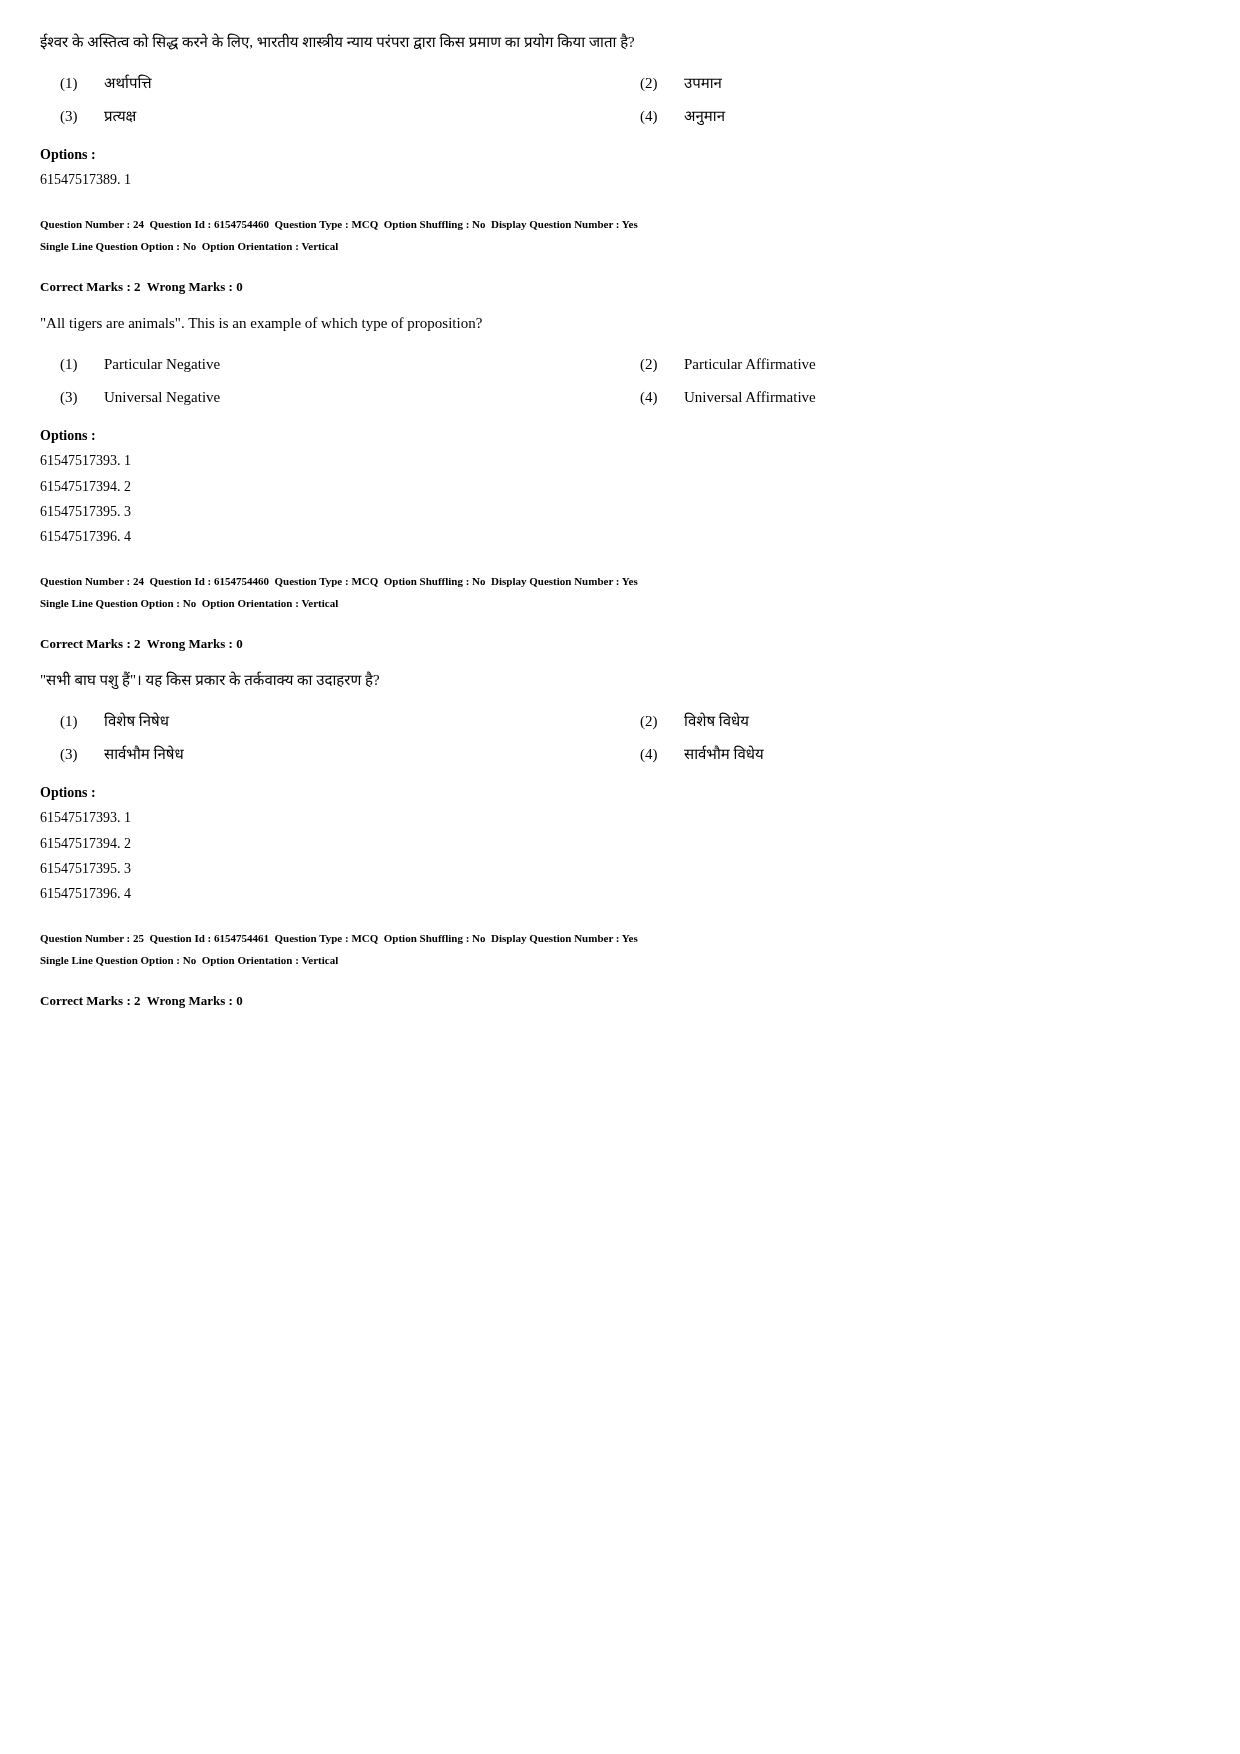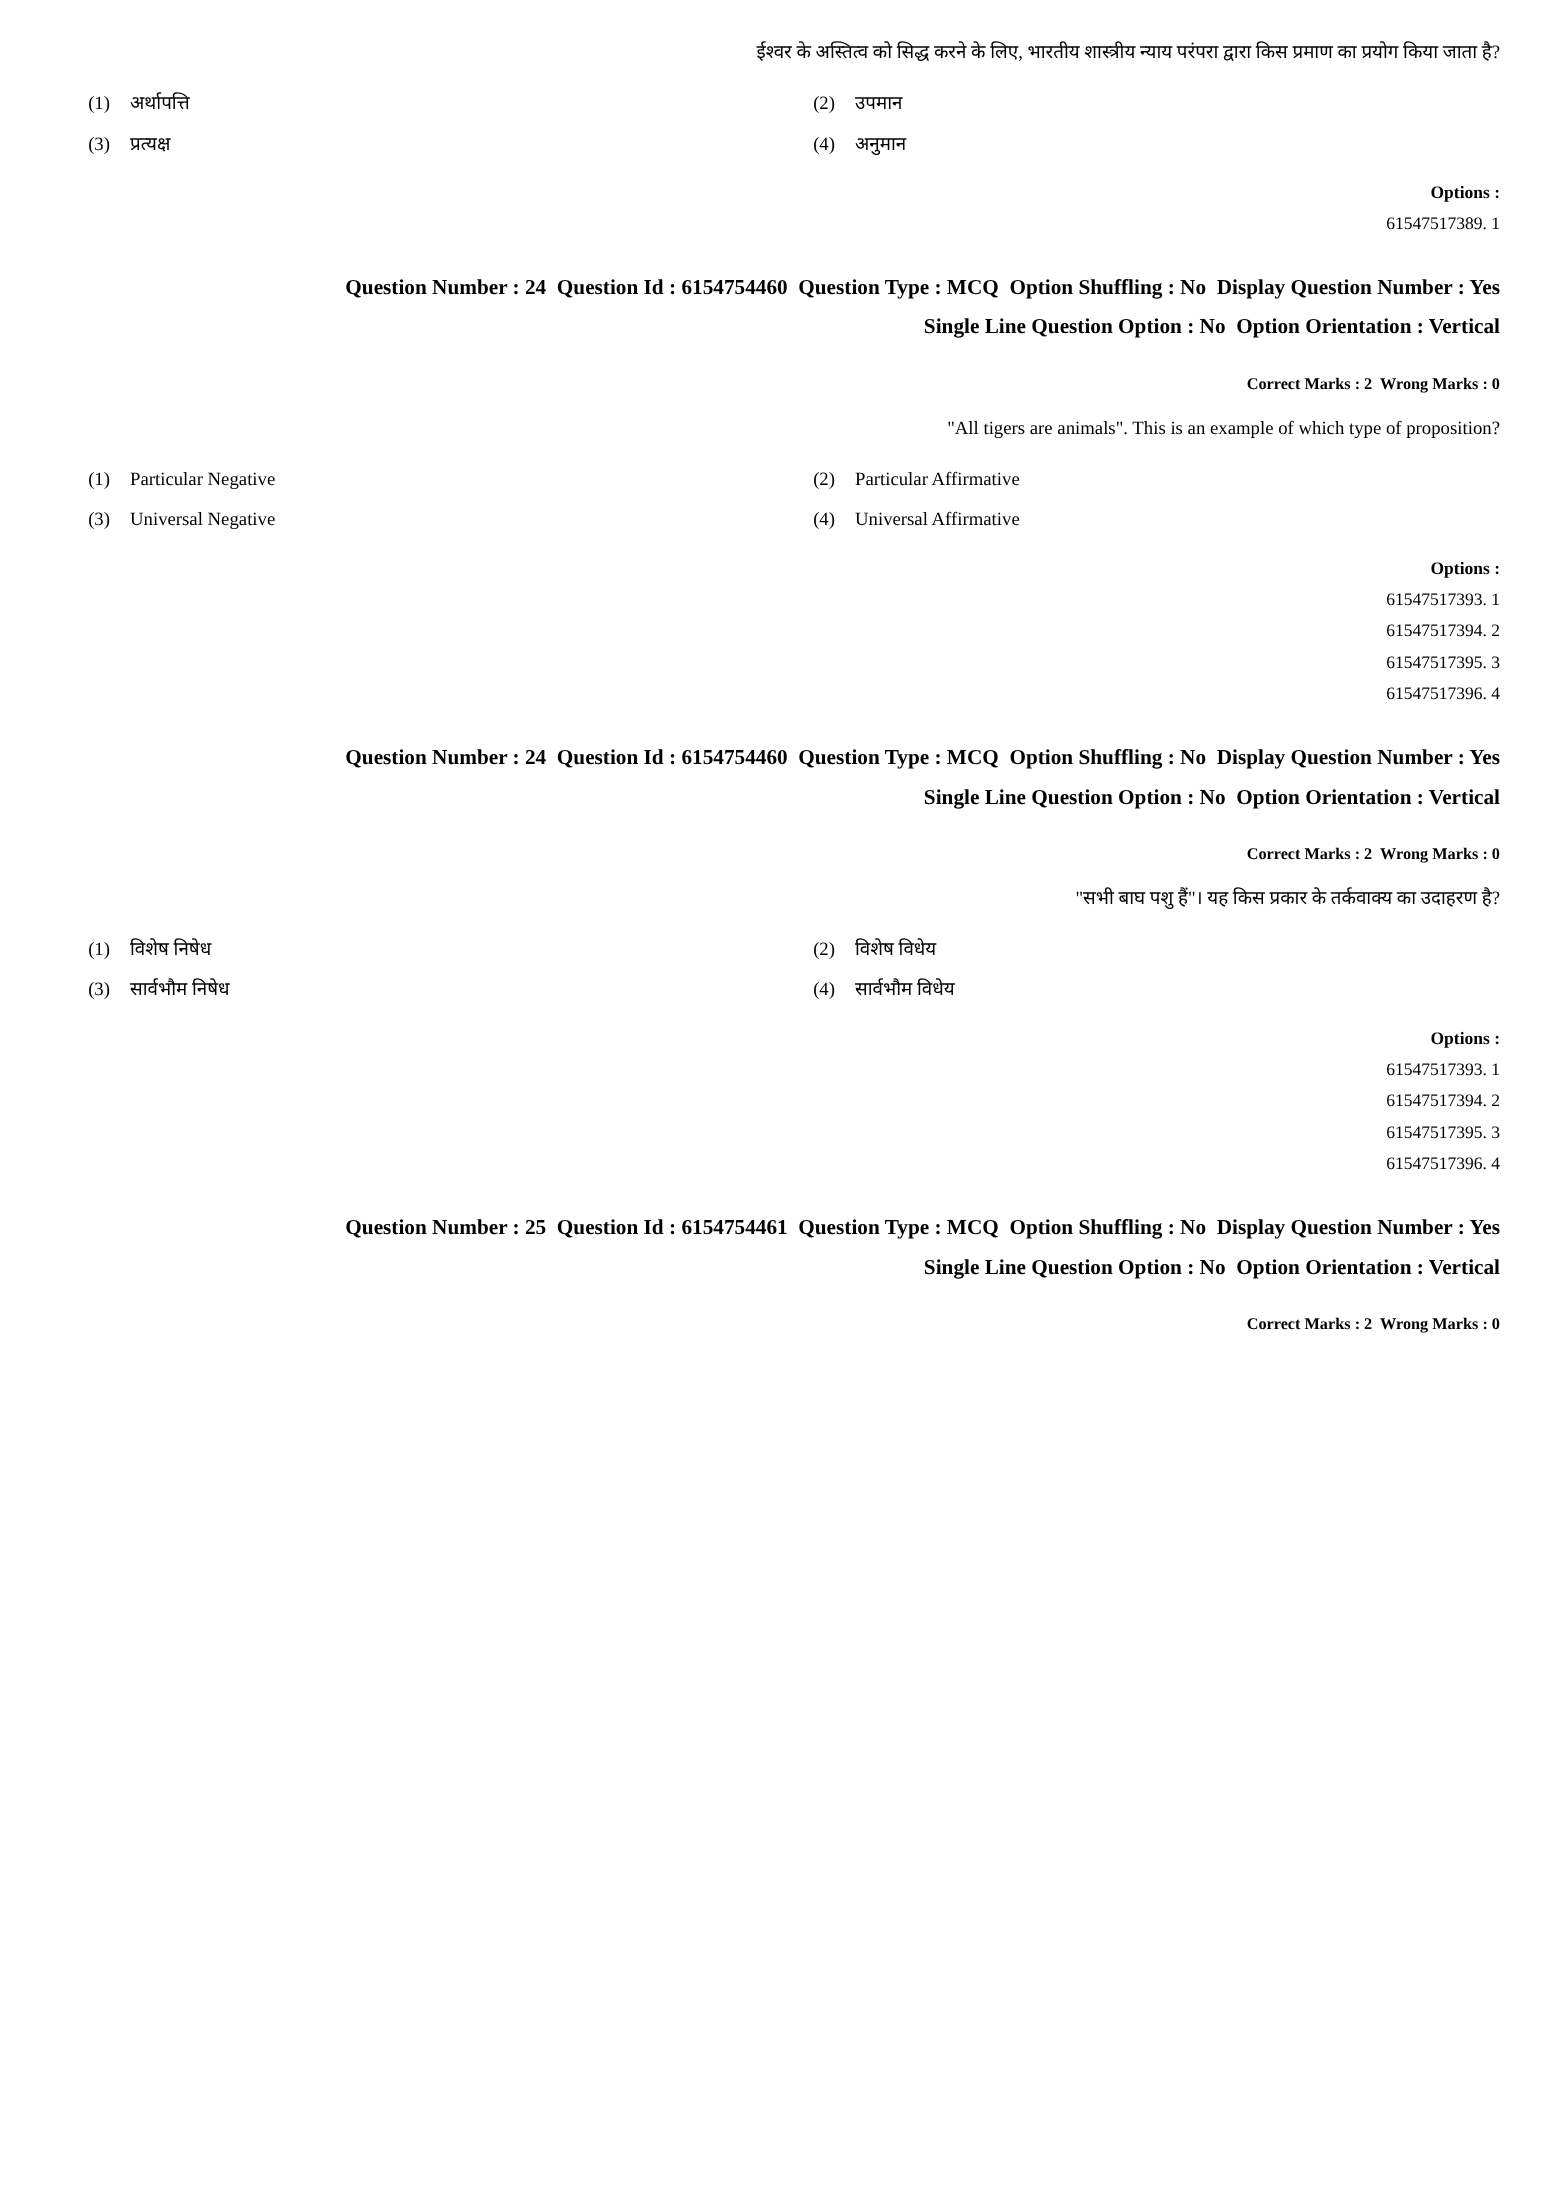--- a/index.html
+++ b/index.html
@@ -46,34 +46,33 @@
     }
     .options-list {
       margin-bottom: 24px;
       font-size: 14px;
       line-height: 1.8;
     }
     .options-list div {
       font-size: 14px;
     }
     .question-meta {
-      font-size: 17px;
+      font-size: 11px;
       font-weight: bold;
       margin-bottom: 4px;
       line-height: 1.6;
     }
     .correct-marks {
       font-size: 13px;
       font-weight: bold;
       margin-bottom: 16px;
       margin-top: 24px;
     }
     .section-divider {
       margin-bottom: 16px;
-      text-align: right;
     }
   </style>
 </head>
 <body>
 
 <div class="section-divider">
   <div class="question-text">
     ईश्वर के अस्तित्व को सिद्ध करने के लिए, भारतीय शास्त्रीय न्याय परंपरा द्वारा किस प्रमाण का प्रयोग किया जाता है?
   </div>
   <div class="options-grid">

